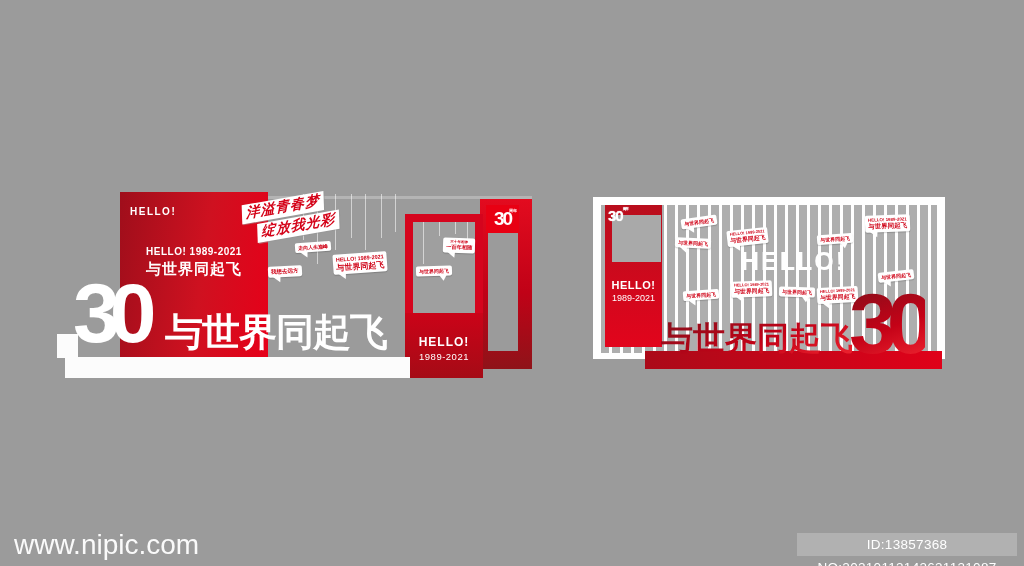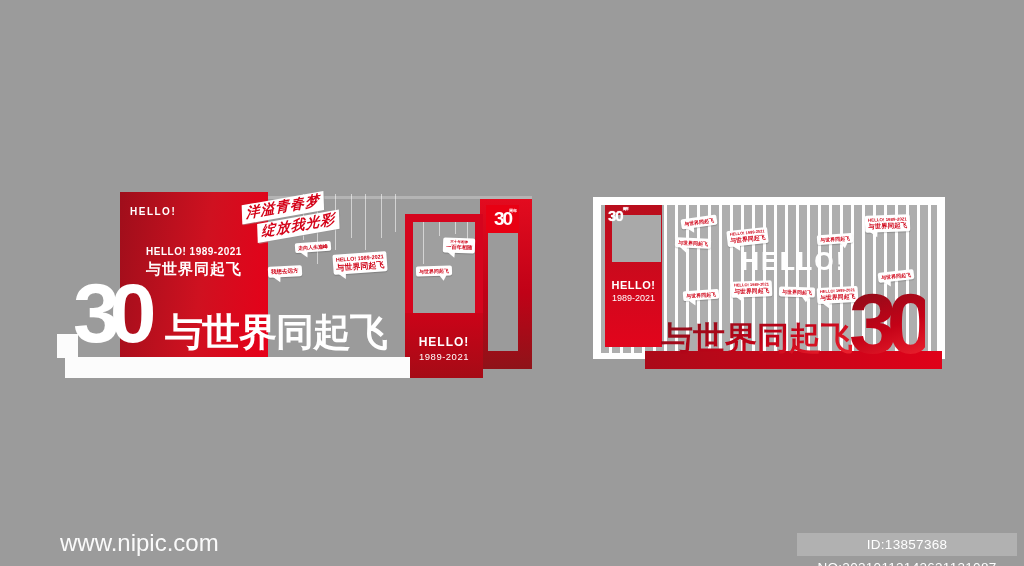--- a/index.html
+++ b/index.html
@@ -69,21 +69,21 @@
   .rp-years{position:absolute;left:0;top:88px;width:57px;font-size:9px;}
   .rp-bighello{left:148px;top:50px;font-size:25px;font-weight:800;color:#fff;letter-spacing:2px;z-index:3;}
   .rp-bigtext{left:68px;top:124px;font-size:32px;font-weight:800;letter-spacing:0;z-index:7;line-height:1.1;}
   .rp-big30{left:256px;top:90px;font-size:86px;font-weight:800;letter-spacing:-10px;line-height:.85;z-index:7;}
   .rp-platform{left:52px;top:154px;width:297px;height:18px;z-index:5;
           background:linear-gradient(90deg,#ab0a19 0%,#e00119 100%);}
 
   
   .wm-left{left:14px;top:529px;display:flex;align-items:baseline;color:rgba(255,255,255,.95);z-index:20;}
   .wm-left .logo{font-size:26px;font-weight:bold;letter-spacing:2px;margin-right:8px;}
-  .wm-left .url{font-size:24px;margin-left:46px;}
+  .wm-left .url{font-size:28px;}
   .wm-right{left:797px;top:533px;width:220px;height:23px;background:rgba(255,255,255,.22);z-index:20;
           color:#fff;font-size:13.5px;text-align:center;line-height:23px;letter-spacing:.3px;}
 </style>
 </head>
 <body>
 
 <div class="stage">
 
   <div class="abs left-display">
 

